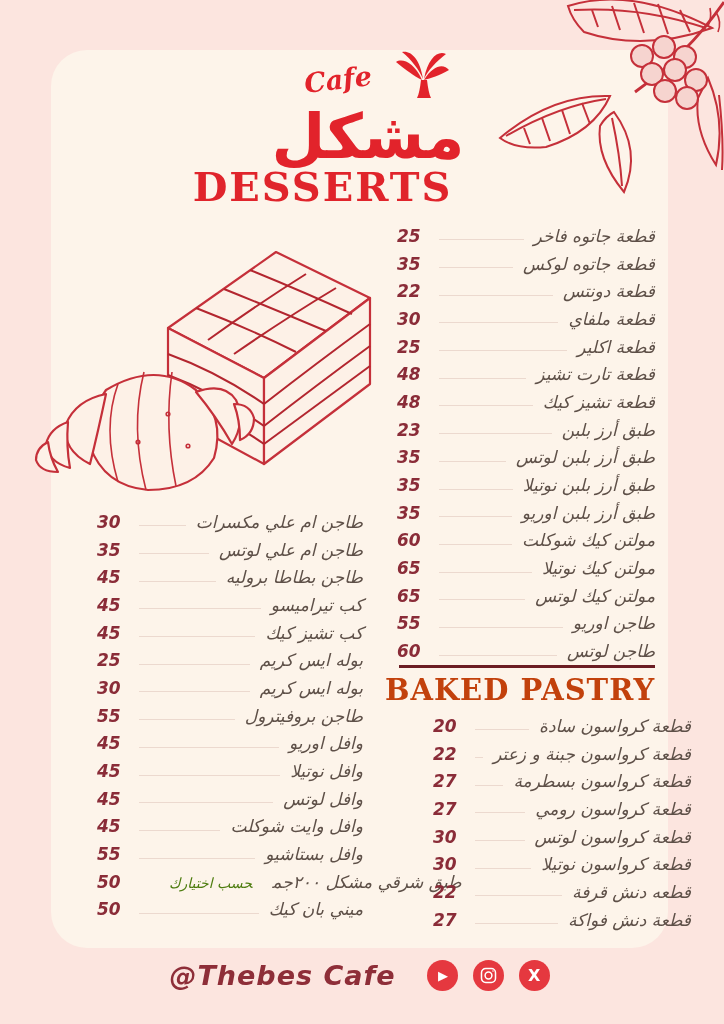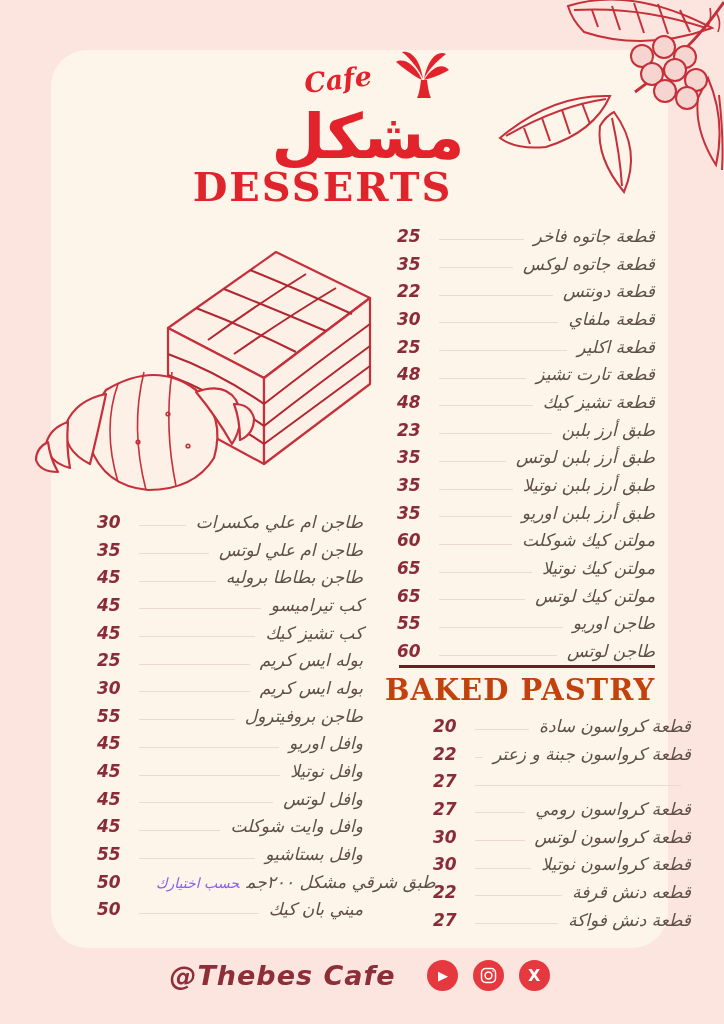--- a/index.html
+++ b/index.html
@@ -35,21 +35,21 @@
   
   .menu-list{position:absolute;z-index:2;}
   #right-list{left:397px;top:222px;width:258px;}
   #baked-list{left:397px;top:712px;width:258px;margin-left:36px;}
   #left-list{left:97px;top:508px;width:266px;}
   .row{display:flex;align-items:center;height:27.7px;font-style:italic;}
   .price{min-width:32px;font-weight:bold;color:#8a2c38;font-size:17px;text-align:left;}
   .leader{flex:1;border-bottom:1px solid #ecd9cf;margin:0 10px;transform:translateY(4px);}
   .name-wrap{direction:rtl;text-align:right;white-space:nowrap;}
   .name{color:#5e5048;font-size:17px;}
-  .note{color:#8b5cf6;font-size:14px;margin:0 7px;}
+  .note{color:#4d7c0f;font-size:14px;margin:0 20px;}
   .note:empty{display:none;}
 
   
   .footer{position:absolute;left:51px;top:960px;width:617px;display:flex;align-items:center;
           justify-content:center;gap:15px;z-index:2;}
   .handle{font-style:italic;font-weight:bold;font-size:27px;color:#8e2e38;
           letter-spacing:1px;margin-right:16px;}
   .icon-chip{width:31px;height:31px;border-radius:50%;background:#e5383f;display:flex;
              align-items:center;justify-content:center;color:#fff;}
   .play-glyph{font-size:13px;line-height:1;margin-left:2px;}
@@ -359,20 +359,21 @@
 
       <div class="row">
         <span class="price">22</span>
         <span class="leader"></span>
         <span class="name-wrap"><span class="name">قطعة كرواسون جبنة و زعتر</span></span>
       </div>
 
       <div class="row">
         <span class="price">27</span>
         <span class="leader"></span>
+        <span class="name-wrap"><span class="name">قطعة كرواسون بسطرمة</span></span>
       </div>
 
       <div class="row">
         <span class="price">27</span>
         <span class="leader"></span>
         <span class="name-wrap"><span class="name">قطعة كرواسون رومي</span></span>
       </div>
 
       <div class="row">
         <span class="price">30</span>

